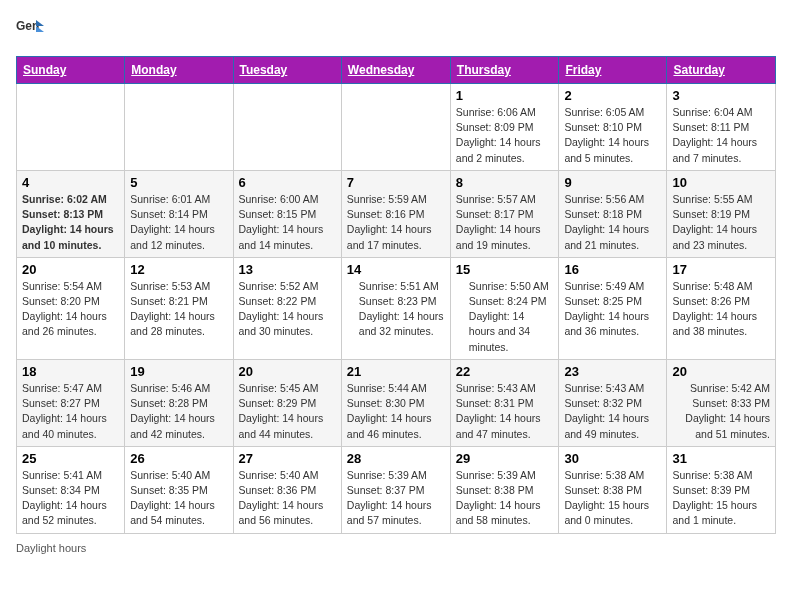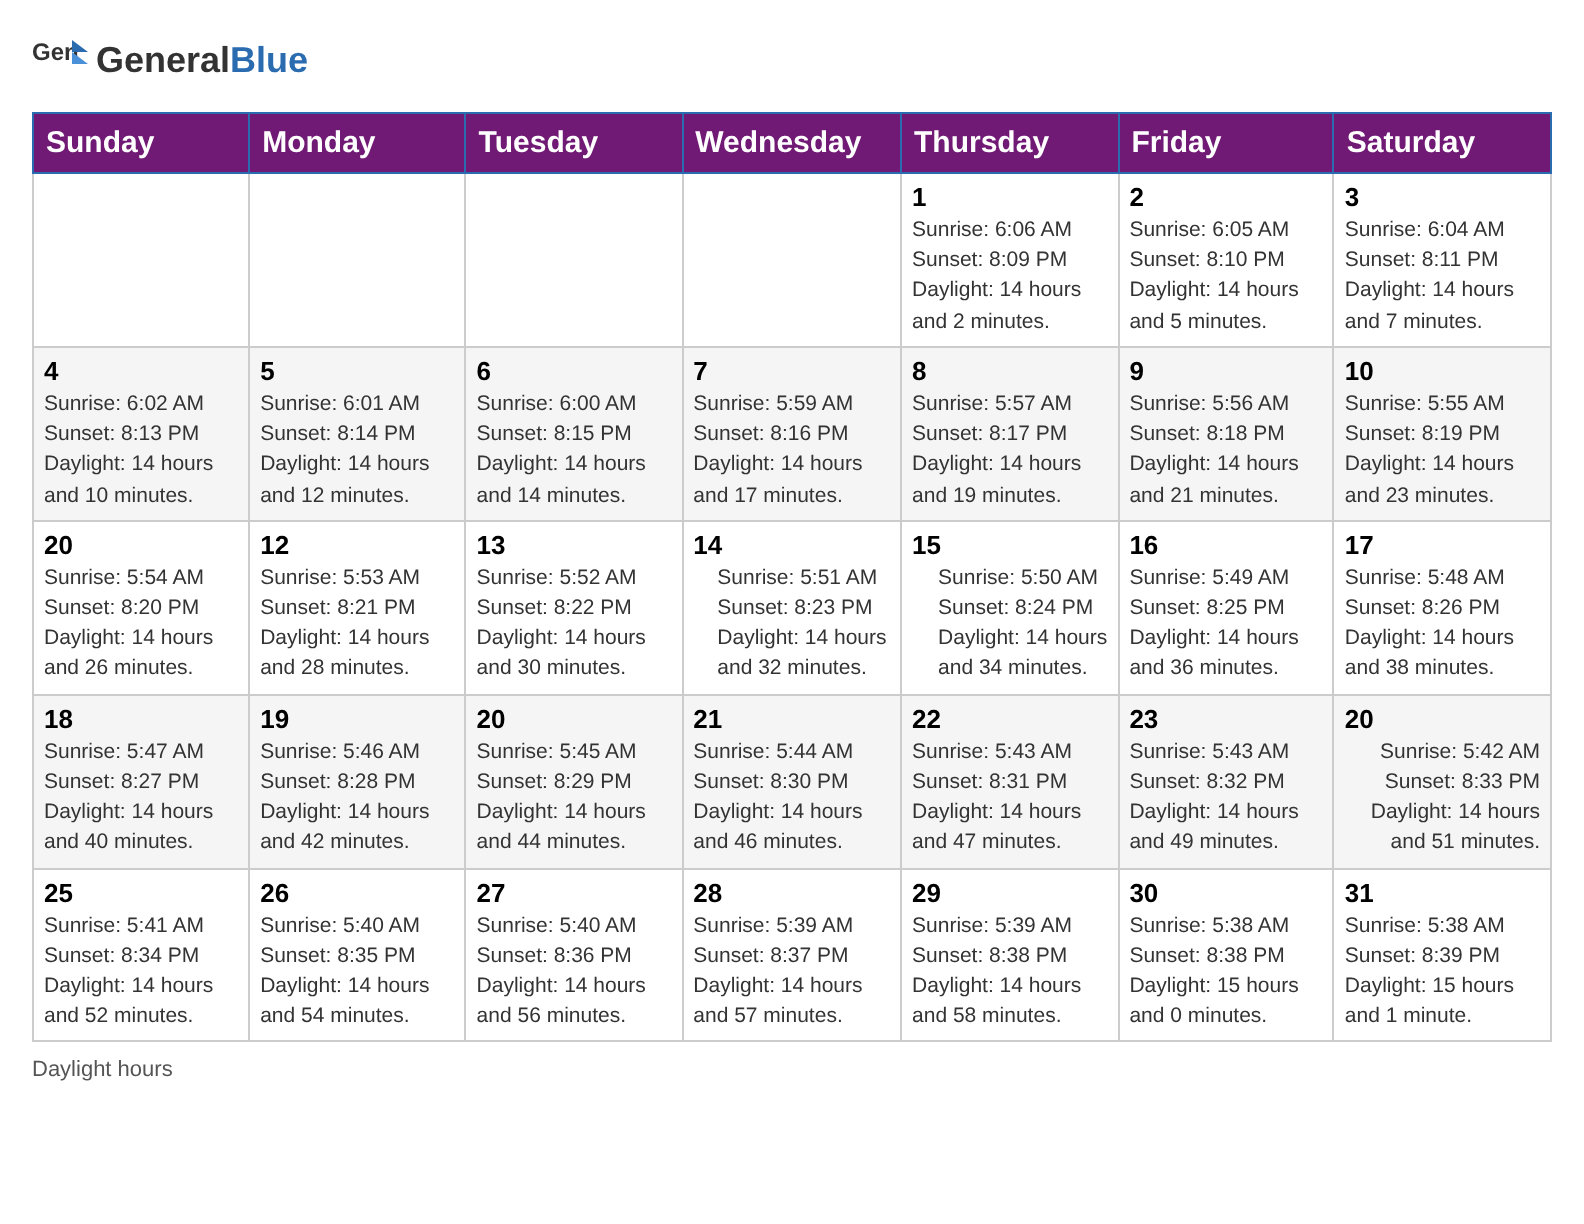--- a/index.html
+++ b/index.html
@@ -36,26 +36,27 @@
     .title-location {
       font-size: 14px;
       color: #444;
     }
     .calendar {
       width: 100%;
       border-collapse: collapse;
       font-size: 11px;
     }
     .calendar th {
-      background: #701a75;
+      background: #a21caf;
       color: #fff;
       text-align: left;
       padding: 6px 6px;
-      font-size: 15px;
+      font-size: 12px;
       border: 1px solid #2b6cb0;
+      text-decoration: underline;
     }
     .calendar td {
       border: 1px solid #ccc;
       vertical-align: top;
       padding: 4px 5px;
       width: 110px;
       min-height: 80px;
       background: #fff;
     }
     .calendar tr:nth-child(even) td {
@@ -87,23 +88,20 @@
 </head>
 <body>
 
 <div class="header">
   <div class="logo">
     <svg class="logo-icon" viewBox="0 0 28 28" xmlns="http://www.w3.org/2000/svg">
       <text x="0" y="14" font-size="12" font-weight="bold" fill="#333">Gen</text>
       <polygon points="20,4 28,10 20,10" fill="#2b6cb0"></polygon>
       <polygon points="20,10 28,16 20,16" fill="#4a90d9"></polygon>
     </svg>
-    <div>
-      <span style="font-size:18px;font-weight:bold;color:#333;">General</span><span style="font-size:18px;font-weight:bold;color:#2b6cb0;">Blue</span>
-    </div>
   </div>
   <div class="title-block">
   </div>
 </div>
 
 <table class="calendar">
   <thead>
     <tr>
     <th>Sunday</th>
         <th>Monday</th>
@@ -135,21 +133,21 @@
         <td>
           <span class="day-num">3</span>
           <div class="day-detail" style="white-space: pre-line;">Sunrise: 6:04 AM
 Sunset: 8:11 PM
 Daylight: 14 hours and 7 minutes.</div>
         </td>
       </tr>
       <tr>
         <td>
           <span class="day-num">4</span>
-          <div class="day-detail" style="white-space: pre-line;">Sunrise: 6:02 AM
+          <div class="day-detail" style="white-space: pre-line; font-weight: bold;">Sunrise: 6:02 AM
 Sunset: 8:13 PM
 Daylight: 14 hours and 10 minutes.</div>
         </td>
         <td>
           <span class="day-num">5</span>
           <div class="day-detail" style="white-space: pre-line;">Sunrise: 6:01 AM
 Sunset: 8:14 PM
 Daylight: 14 hours and 12 minutes.</div>
         </td>
         <td>

